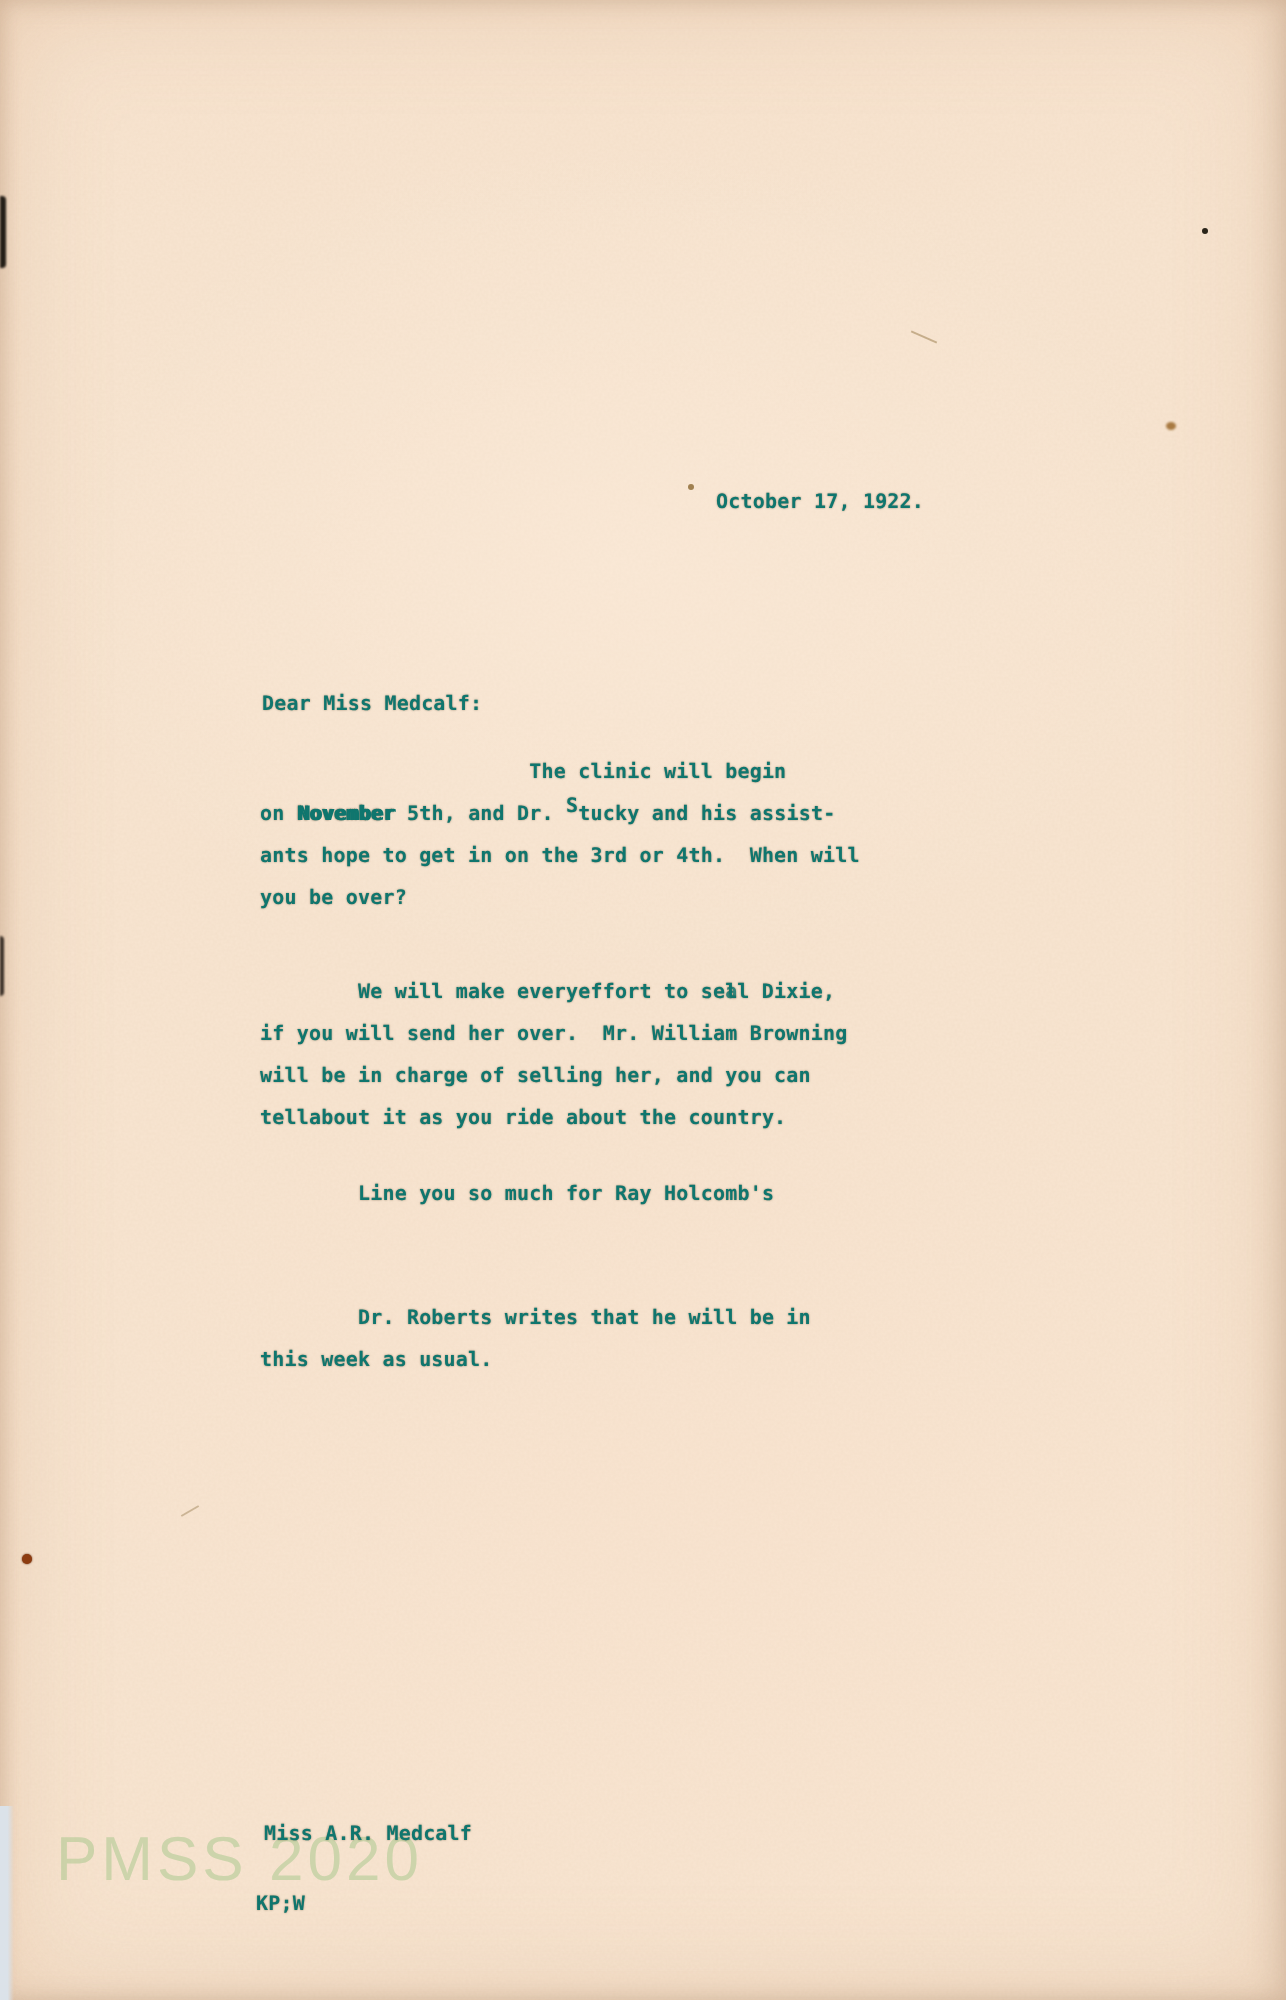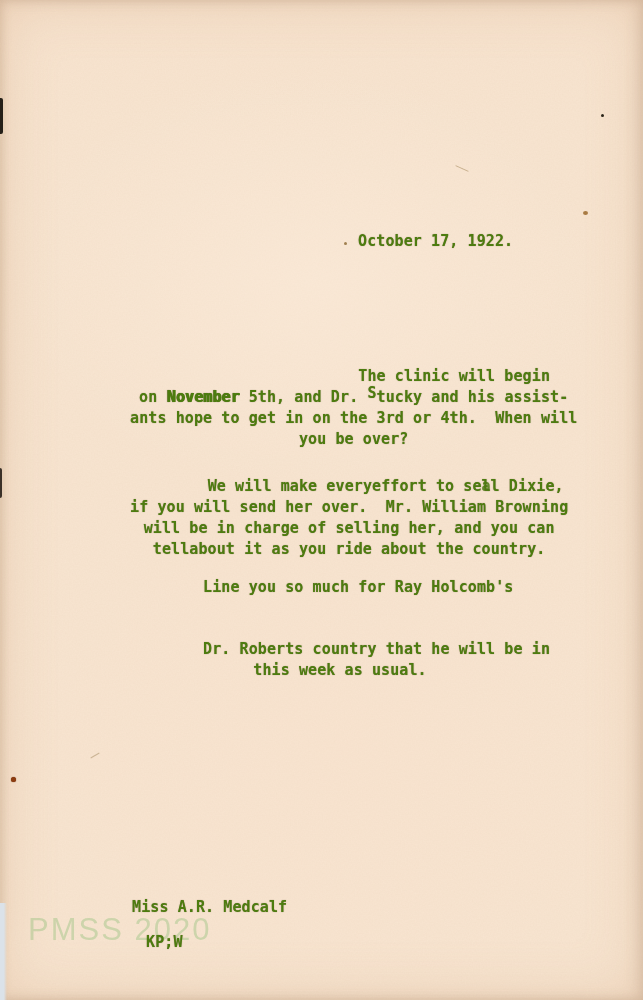--- a/index.html
+++ b/index.html
@@ -12,24 +12,24 @@
                inset -5px 0 14px rgba(160,135,115,0.28),
                inset 3px 0 8px rgba(170,130,100,0.22);
     z-index:5;}
   .texture{position:absolute;left:0;top:0;z-index:1;pointer-events:none;}
   .tint{position:absolute;inset:0;z-index:2;pointer-events:none;
     background:
       radial-gradient(ellipse 420px 300px at 48% 28%, rgba(255,240,225,0.35), rgba(255,240,225,0) 70%),
       radial-gradient(ellipse 500px 380px at 55% 75%, rgba(250,225,205,0.25), rgba(250,225,205,0) 75%),
       linear-gradient(180deg, rgba(246,222,200,0.25) 0%, rgba(246,222,200,0) 12%);}
   
-  .tw{position:absolute;z-index:4;color:#4d7c0f;font-size:15px;font-weight:bold;
+  .tw{position:absolute;z-index:4;color:#0f766e;font-size:10px;font-weight:bold;
       line-height:21px;white-space:pre;letter-spacing:0.1px;
-      text-shadow:0 0 1px rgba(70,55,25,0.55);}
-  .line{height:21px;white-space:pre;text-align:center;}
+      text-shadow:0 0 1px rgba(70,55,25,0.55);margin-top:10px;}
+  .line{height:21px;white-space:pre;}
   .ov{text-shadow:1px 0 0 currentColor, 0 0 1px rgba(60,45,20,0.8);} 
   .sup{position:relative;top:-4px;} 
   .olap{display:inline-block;width:1ch;position:relative;white-space:pre;}
   .olap .under{position:absolute;left:0;top:0;opacity:0.85;}
   .olap .over{position:relative;}
   
   .watermark{position:absolute;z-index:3;left:28px;top:912px;
       font-family:"Liberation Sans", sans-serif;font-size:31px;font-weight:normal;
       letter-spacing:2px;color:#c6d2a6;opacity:0.85;}
   
@@ -64,36 +64,37 @@
       <feColorMatrix type="matrix" values="0 0 0 0 0.70  0 0 0 0 0.54  0 0 0 0 0.38  0 0 0 0.16 0"></feColorMatrix>
     </filter>
     <rect width="643" height="1000" filter="url(#paperNoise)"></rect>
   </svg>
   <div class="tint"></div>
 
   <div class="watermark">PMSS 2020</div>
 
   <div class="tw" style="left:358px;top:231px;">October 17, 1922.</div>
 
+  <div class="tw" style="left:131px;top:332px;">Dear Miss Medcalf:</div>
 
   <div class="tw" style="left:130px;top:366px;"><div class="line"><span>                      The clinic will begin</span></div><div class="line"><span>on </span><span class="ov">November</span><span> 5th, and Dr. </span><span class="sup">S</span><span>tucky and his assist-</span></div><div class="line"><span>ants hope to get in on the 3rd or 4th.  When will</span></div><div class="line"><span>you be over?</span></div></div>
 
   <div class="tw" style="left:130px;top:476px;"><div class="line"><span>        We will make everyeffort to se</span><span class="olap"><span class="under">a</span><span class="over">l</span></span><span>l Dixie,</span></div><div class="line"><span>if you will send her over.  Mr. William Browning</span></div><div class="line"><span>will be in charge of selling her, and you can</span></div><div class="line"><span>tellabout it as you ride about the country.</span></div></div>
 
   <div class="tw" style="left:130px;top:577px;"><div class="line"><span>        Line you so much for Ray Holcomb's</span></div></div>
 
-  <div class="tw" style="left:130px;top:639px;"><div class="line"><span>        Dr. Roberts country that he will be in</span></div><div class="line"><span>this week as usual.</span></div></div>
+  <div class="tw" style="left:130px;top:639px;"><div class="line"><span>        Dr. Roberts writes that he will be in</span></div><div class="line"><span>this week as usual.</span></div></div>
 
 
   <div class="tw" style="left:132px;top:855px;">
     <div class="line">Miss A.R. Medcalf</div>
     
   </div>
 
-  <div class="tw" style="left:146px;top:932px;text-align:right;">KP;W</div>
+  <div class="tw" style="left:128px;top:932px;text-align:right;">KP;W</div>
 
   <div class="artifact edge-sliver-top"></div>
   <div class="artifact edge-sliver-mid"></div>
   <div class="artifact edge-strip-bottom"></div>
   <div class="artifact speck-black"></div>
   <div class="artifact speck-brown"></div>
   <div class="artifact speck-red"></div>
   <div class="artifact speck-date"></div>
   <div class="artifact fiber1"></div>
   <div class="artifact fiber2"></div>

